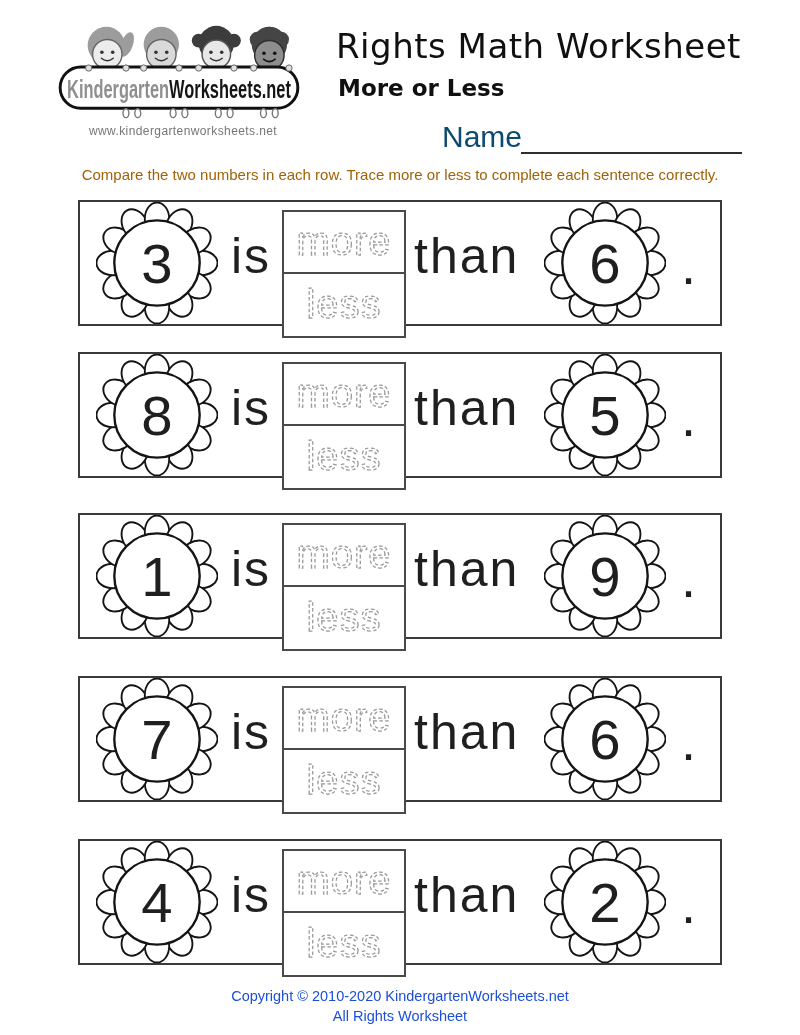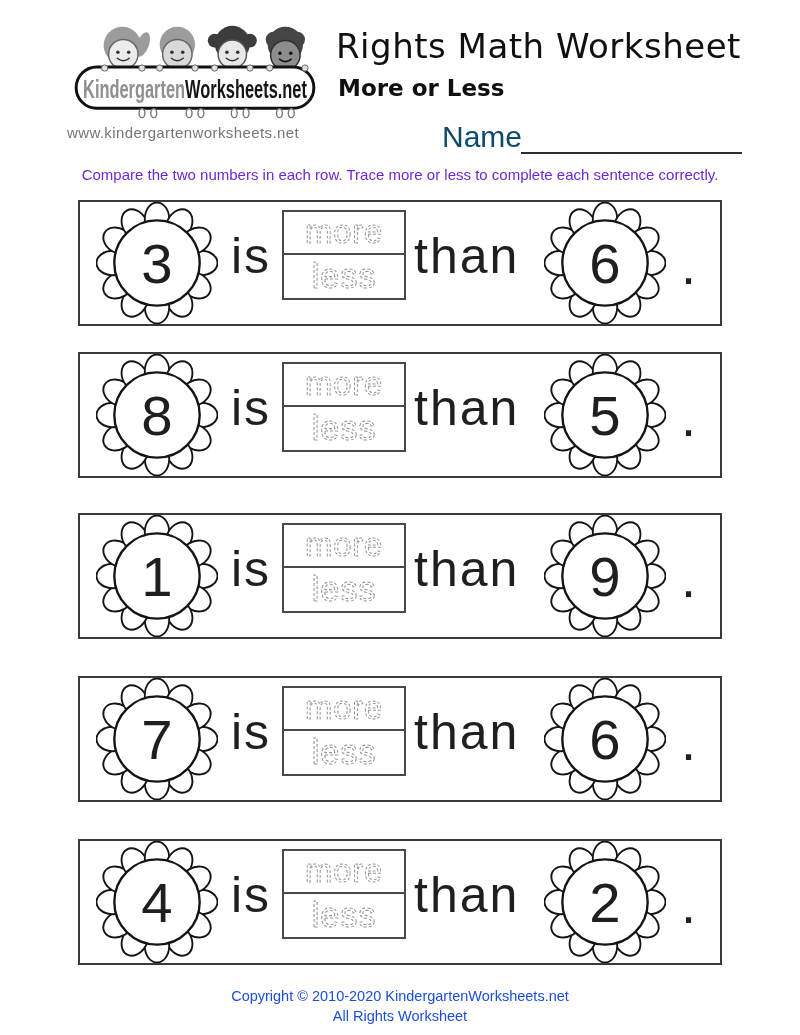--- a/index.html
+++ b/index.html
@@ -2,45 +2,45 @@
 <html><head>
 <meta charset="utf-8">
 <style>
   html,body { margin:0; padding:0; background:#fff; }
   .page {
     position:relative; width:800px; height:1035px; background:#ffffff;
     font-family:"Liberation Sans", sans-serif; overflow:hidden; margin:0 auto;
   }
 
   
-  .logo-wrap { position:absolute; left:68px; top:14px; width:254px; height:110px; }
+  .logo-wrap { position:absolute; left:52px; top:14px; width:254px; height:110px; }
   .logo-wrap svg { display:block; width:254px; height:110px; }
   .site-url {
     position:absolute; left:50px; top:124px; width:266px; text-align:center;
-    font-size:15px; color:#767676; letter-spacing:.4px;
+    font-size:12px; color:#767676; letter-spacing:.4px;
   }
   .title {
     position:absolute; left:336px; top:26px;
     font-family:"DejaVu Sans", sans-serif; font-size:34px; color:#101010;
     letter-spacing:.5px; white-space:nowrap;
   }
   .subtitle {
     position:absolute; left:338px; top:75px;
     font-family:"DejaVu Sans", sans-serif; font-size:23px; font-weight:bold; color:#101010;
   }
   .name-label {
     position:absolute; left:442px; top:120px; font-size:30px; color:#0c4a6e;
   }
   .name-underline {
     position:absolute; left:521px; top:152px; width:221px; height:2px; background:#2e2e2e;
   }
 
   .instructions {
     position:absolute; left:0; top:166px; width:800px; text-align:center;
-    font-size:15px; color:#6d28d9;
+    font-size:15px; color:#a16207;
   }
 
   
   .row {
     position:absolute; left:78px; width:640px; height:122px;
     border:2px solid #3a3a3a; background:#fff;
   }
   .row-0 { top:200px; } .row-1 { top:352px; } .row-2 { top:513px; }
   .row-3 { top:676px; } .row-4 { top:839px; }
 
@@ -53,21 +53,21 @@
 
   .word {
     position:absolute; top:29px; font-size:50px; color:#1f1f1f;
     letter-spacing:2px; line-height:1; white-space:nowrap;
   }
   .word-is   { left:151px; }
   .word-than { left:334px; }
   .period    { position:absolute; left:601px; top:36px; font-size:54px; color:#1f1f1f; line-height:1; }
 
   .trace-box {
-    position:absolute; left:202px; top:8px; width:124px; height:90px;
+    position:absolute; left:202px; top:8px; width:124px; height:128px;
     border:2px solid #4a4a4a; box-sizing:border-box; background:#fff;
   }
   .trace-cell { width:100%; height:50%; box-sizing:border-box; }
   .trace-cell.top { border-bottom:2px solid #4a4a4a; }
   .trace-cell svg { display:block; width:100%; height:100%; }
   .trace-text {
     font-family:"Liberation Sans", sans-serif; font-size:40px;
     fill:none; stroke:#999999; stroke-width:1.25;
     stroke-dasharray:3.5 2.3; letter-spacing:1px;
   }

